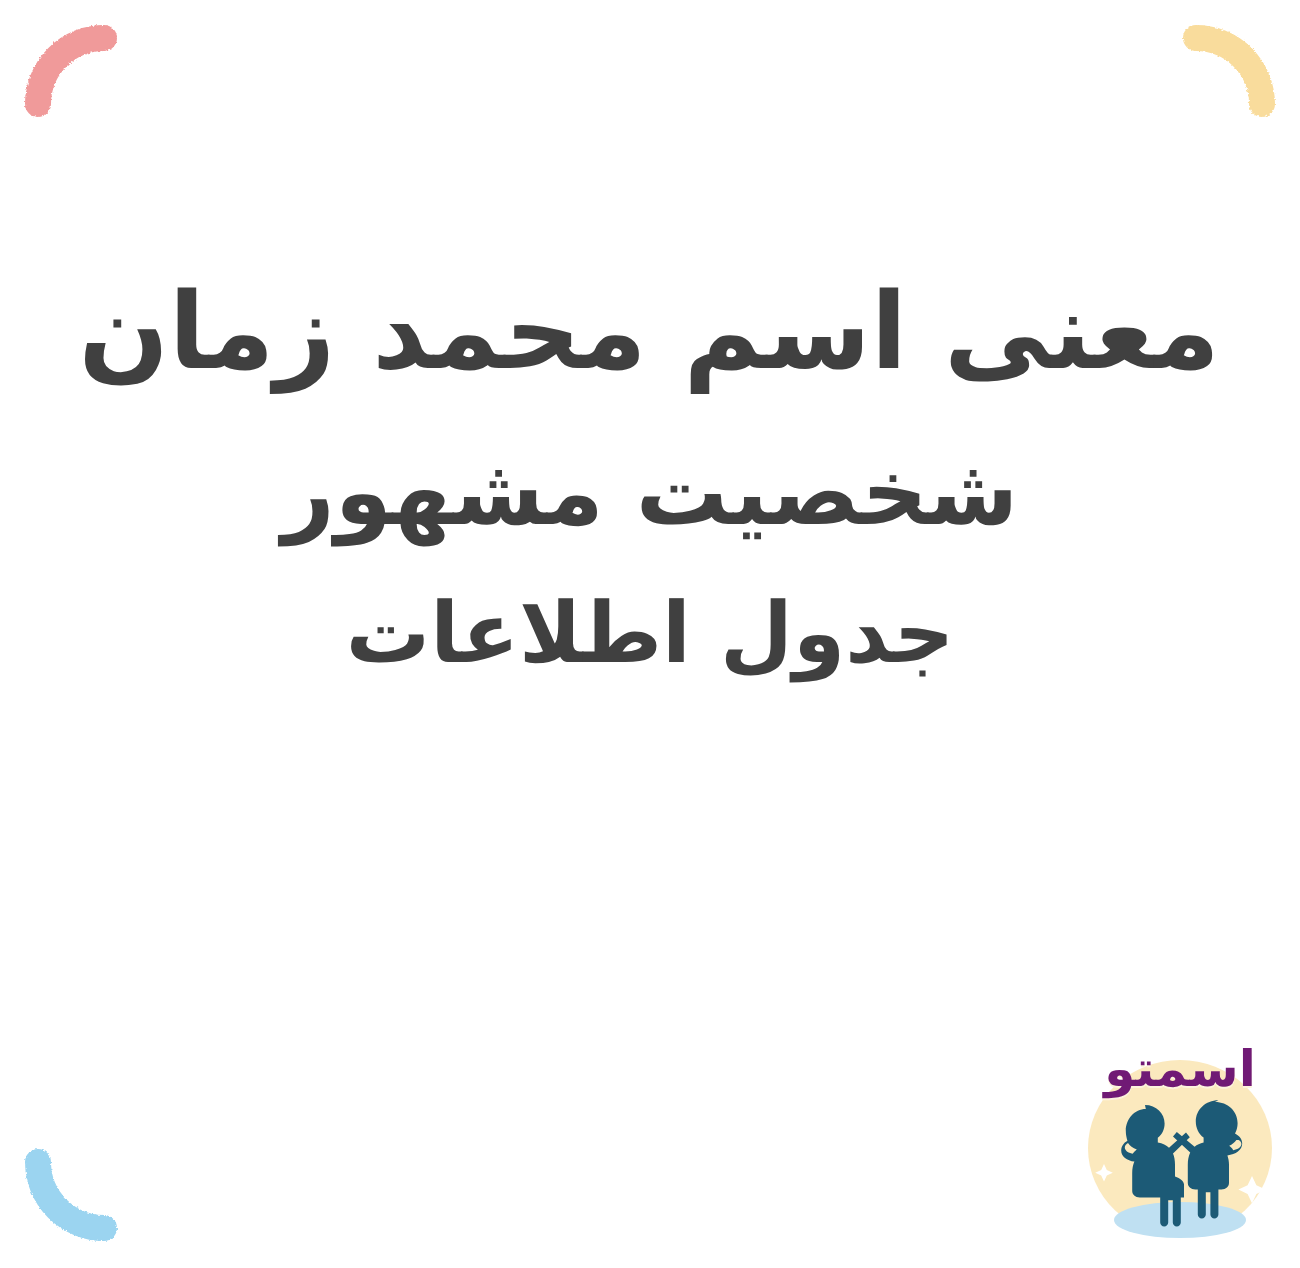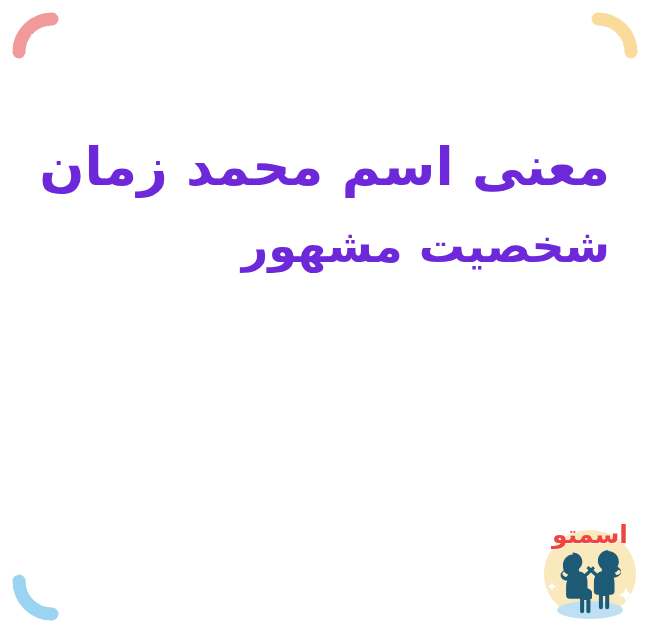--- a/index.html
+++ b/index.html
@@ -33,37 +33,36 @@
     position: absolute;
     left: 40px;
     top: 140px;
     width: 570px;
     direction: rtl;
     text-align: center;
   }
   .headline-line {
     font-family: "DejaVu Sans", sans-serif;
     font-weight: bold;
-    color: #6d28d9;
+    color: #404040;
     line-height: 1.0;
     white-space: nowrap;
   }
   .hl-1 {
     font-size: 53px;
     letter-spacing: 0px;
     margin-bottom: 30px;
   }
   .hl-2 {
     font-size: 46px;
     margin-bottom: 27px;
   }
   .hl-3 {
     font-size: 46px;
     margin-bottom: 27px;
-    text-align: right;
   }
   .hl-4 {
     font-size: 42px;
   }
 
   
   #logo {
     position: absolute;
     left: 534px;
     top: 516px;
@@ -78,21 +77,21 @@
   #logo-wordmark {
     position: absolute;
     left: 0;
     top: 6px;
     width: 112px;
     text-align: center;
     direction: rtl;
     font-family: "DejaVu Sans", sans-serif;
     font-weight: bold;
     font-size: 25px;
-    color: #ef4444;
+    color: #701a75;
     line-height: 1;
     text-shadow: 0 1px 0 #fdf3dd;
   }
 </style>
 </head>
 <body>
 
 <div id="canvas">
 
   <svg id="frame-svg" viewBox="0 0 650 634">
@@ -142,20 +141,21 @@
 
       <path d="M 52 614 A 33 33 0 0 1 19 581" stroke="#9BD4F0"></path>
 
       <path d="M 19 581 L 19 52" stroke="url(#gradLeft)"></path>
     </g>
   </svg>
 
   <div id="headline">
     <div class="headline-line hl-1">معنی اسم محمد زمان</div>
     <div class="headline-line hl-3">شخصیت مشهور</div>
+    <div class="headline-line hl-4">جدول اطلاعات</div>
   </div>
 
   <div id="logo">
     <svg viewBox="0 0 112 112">
 
       <ellipse cx="56" cy="58" rx="46" ry="44" fill="#FBE9BE"></ellipse>
 
       <ellipse cx="56" cy="94" rx="33" ry="9" fill="#BFE0F2"></ellipse>
 
       <g fill="#ffffff">

